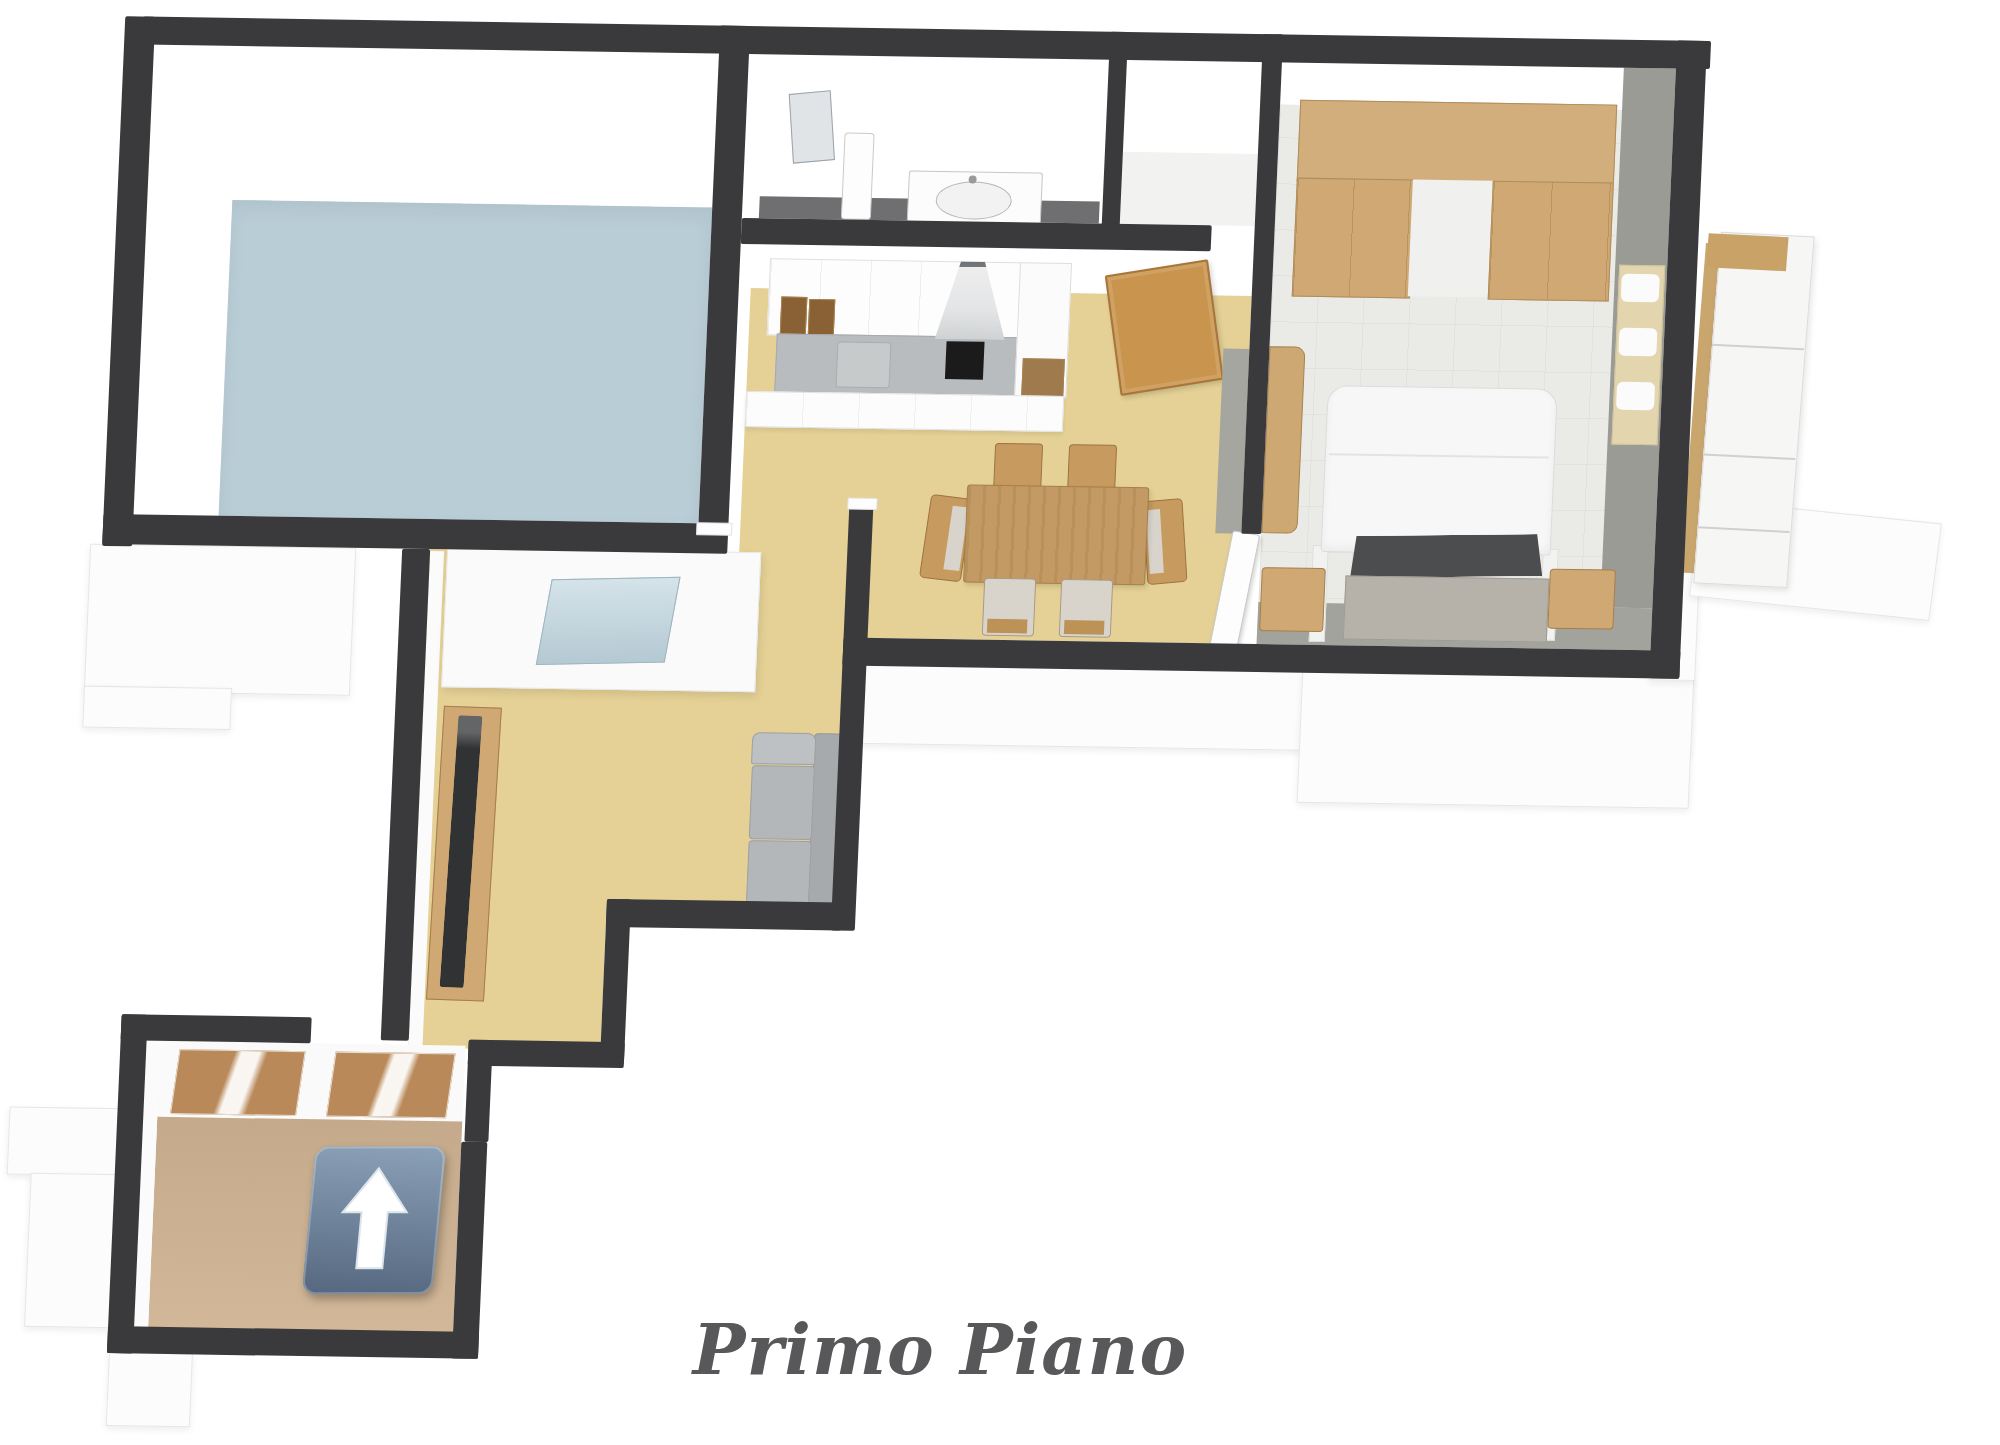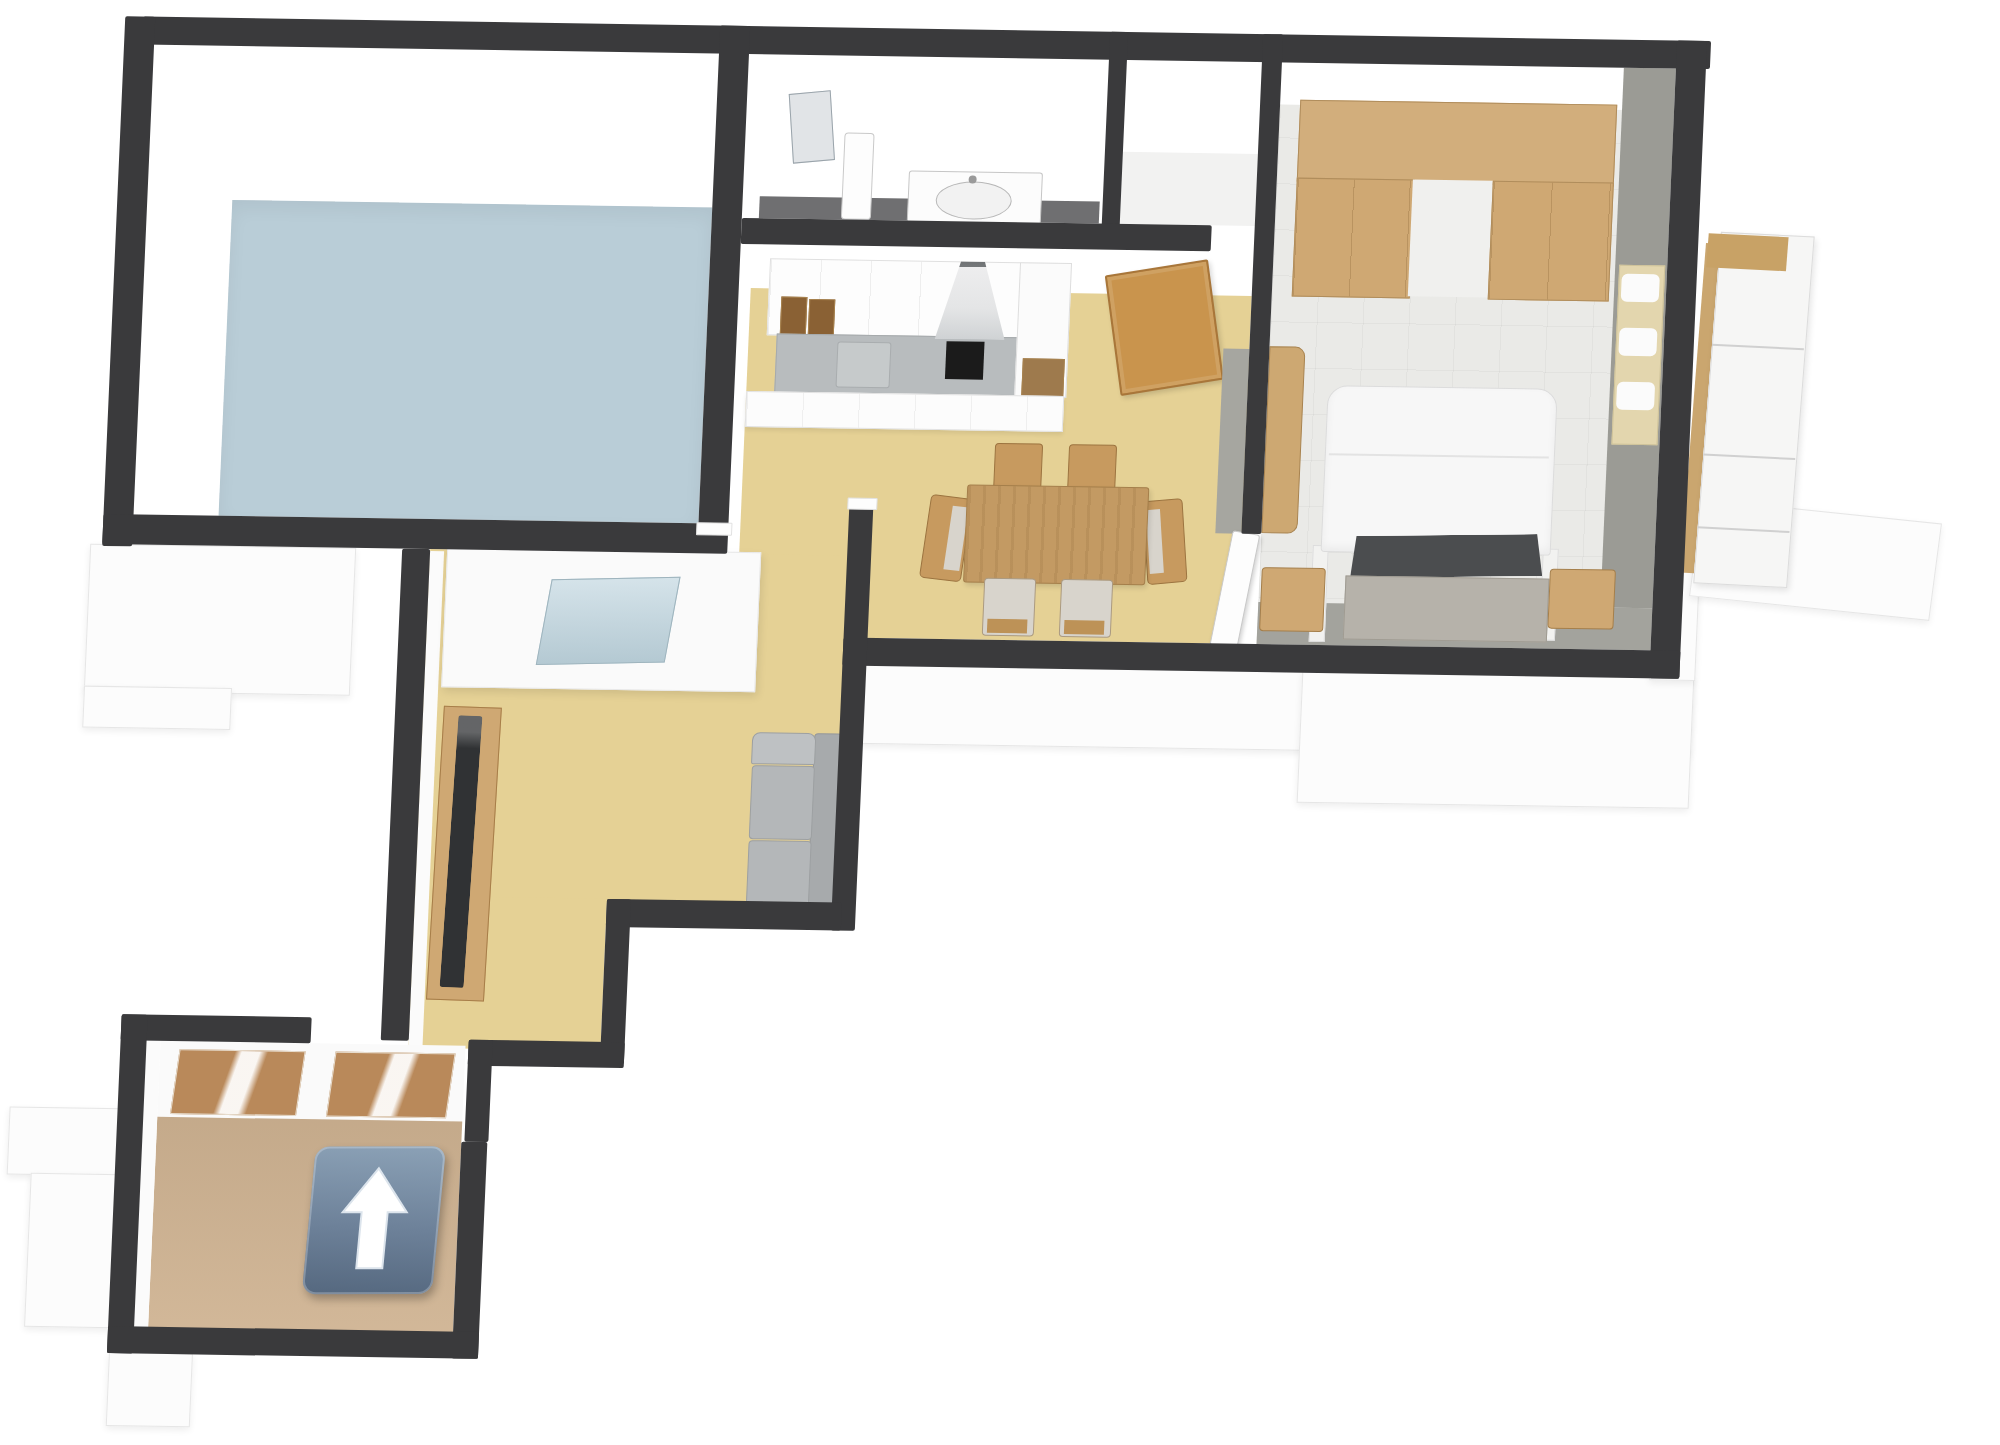--- a/index.html
+++ b/index.html
@@ -173,13 +173,14 @@
     <div class="w" style="left: 488px; top: 1048px; width: 156px; height: 26px; background-color: rgb(58, 58, 60);"></div>
     <div class="w" style="left: 488px; top: 1048px; width: 24px; height: 102px; background-color: rgb(58, 58, 60);"></div>
     <div class="w" style="left: 485px; top: 1150px; width: 26px; height: 217px; background-color: rgb(58, 58, 60);"></div>
     <div class="w" style="left: 140px; top: 1028px; width: 190px; height: 26px; background-color: rgb(58, 58, 60);"></div>
     <div class="w" style="left: 140px; top: 1028px; width: 26px; height: 339px; background-color: rgb(58, 58, 60);"></div>
     <div class="w" style="left: 140px; top: 1340px; width: 371px; height: 27px; background-color: rgb(58, 58, 60);"></div>
     <div class="w" style="left: 400px; top: 558px; width: 28px; height: 492px; background-color: rgb(58, 58, 60);"></div>
 
   </div>
 
+  <div class="caption">Primo Piano</div>
 </div>
 
 </body></html>

